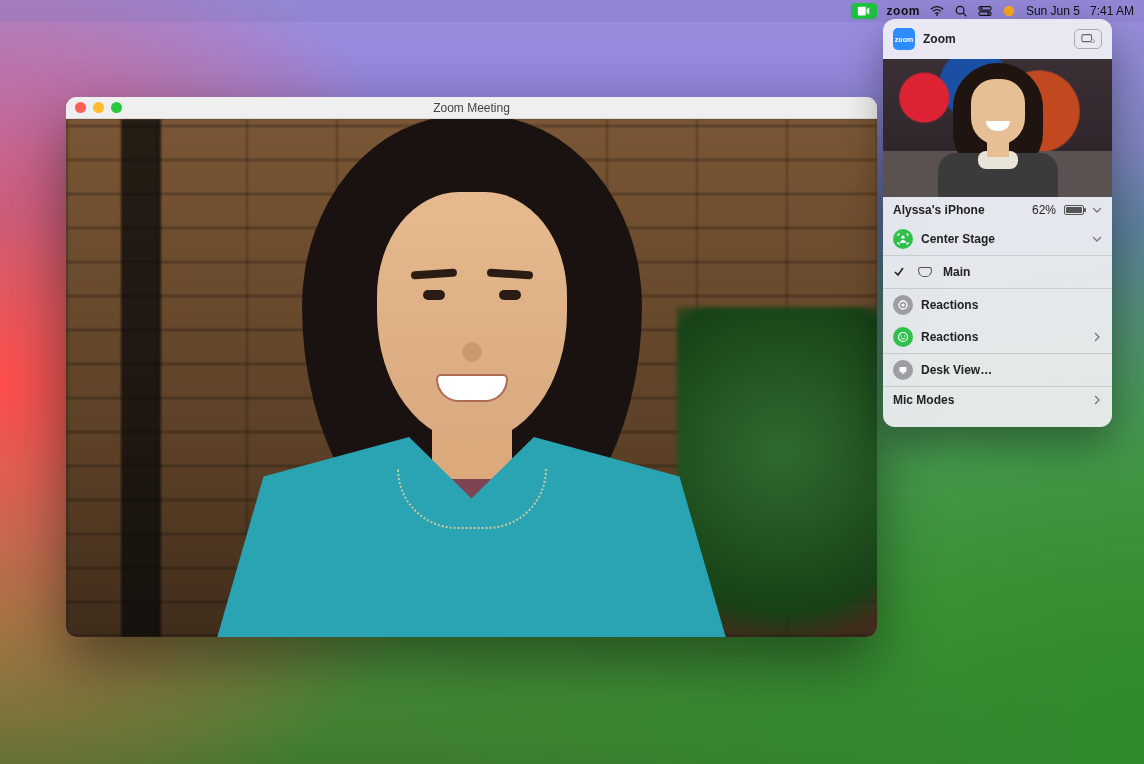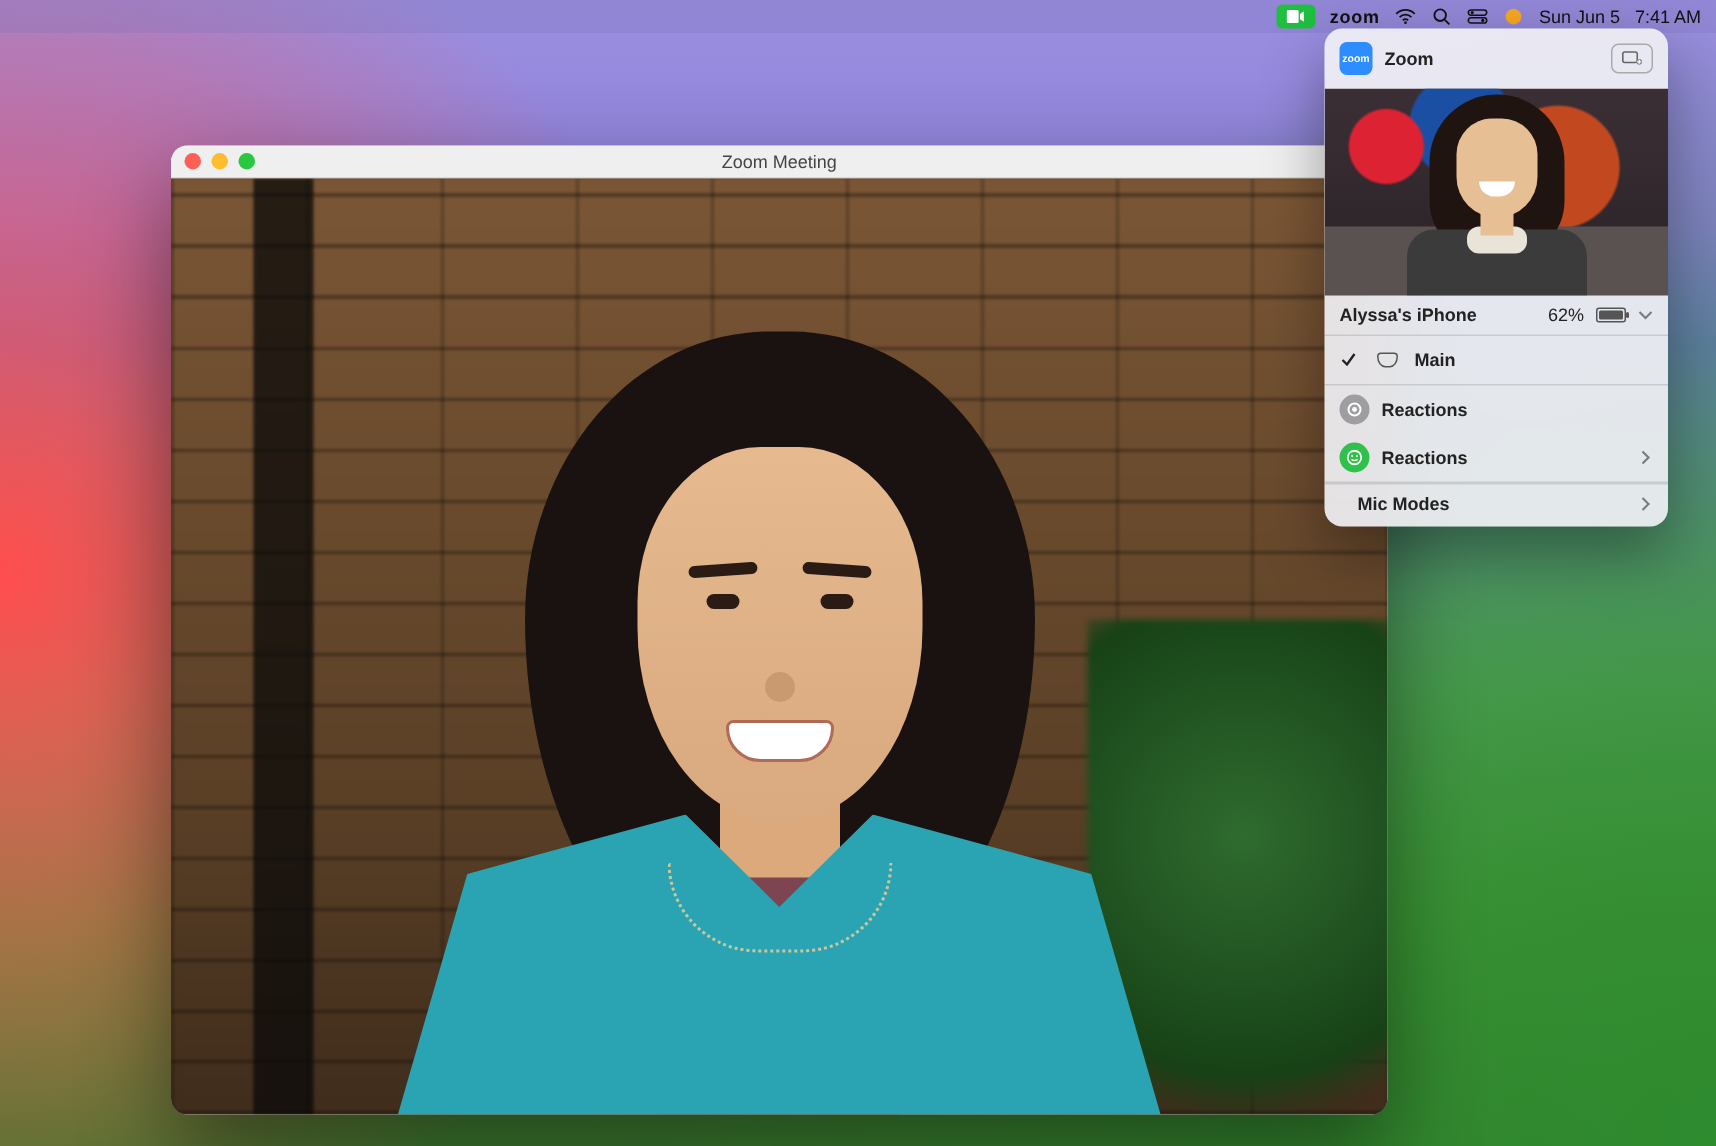--- a/index.html
+++ b/index.html
@@ -22,25 +22,24 @@
   }
   .menubar .status-item { display: inline-flex; align-items: center; gap: 4px; }
   .pill-green {
     background: #1fbf3f; color: #fff; border-radius: 4px; padding: 1px 6px;
     display: inline-flex; align-items: center; font-size: 10px;
   }
   .menubar svg { width: 14px; height: 14px; }
 
   
   .zoom-window {
-    position: absolute; left: 66px; top: 97px; width: 811px; height: 646px;
+    position: absolute; left: 66px; top: 97px; width: 811px; height: 540px;
     border-radius: 11px; overflow: hidden;
     box-shadow: 0 25px 60px rgba(0,0,0,0.45);
     background: #e9e9e9;
-    margin-left: 48px;
   }
   .titlebar {
     height: 22px; background: #efefef; border-bottom: 1px solid #d9d9d9;
     display: flex; align-items: center; position: relative;
   }
   .traffic { display: flex; gap: 7px; margin-left: 9px; }
   .traffic span { width: 11px; height: 11px; border-radius: 50%; display: inline-block; }
   .tl-close { background: #ff5f57; }
   .tl-min   { background: #febc2e; }
   .tl-max   { background: #28c840; }
@@ -269,20 +268,35 @@
           <span class="battery-fill"></span>
         </span>
       </span>
     <span class="chev">
         <svg viewBox="0 0 10 10">
           <path d="M1 3l4 4 4-4" fill="none" stroke="#7a7a7e" stroke-width="1.4"></path>
         </svg>
       </span>
   </div>
 
+  <div class="panel-row tall">
+    <span class="icon-circle ic-green">
+      <svg width="12" height="12" viewBox="0 0 12 12">
+          <circle cx="6" cy="4.2" r="1.6" fill="#fff"></circle>
+          <path d="M3 10c0-1.8 1.4-3 3-3s3 1.2 3 3" fill="#fff"></path>
+          <path d="M1 1h2M1 1v2M11 1H9M11 1v2M1 11h2M1 11V9M11 11H9M11 11V9" stroke="#fff" stroke-width="1.1" fill="none"></path>
+        </svg>
+    </span>
+    <span class="row-label">Center Stage</span>
+    <span class="chev">
+        <svg viewBox="0 0 10 10">
+          <path d="M1 3l4 4 4-4" fill="none" stroke="#7a7a7e" stroke-width="1.4"></path>
+        </svg>
+      </span>
+  </div>
 
   <div class="sep"></div>
 
   <div class="panel-row">
     <span class="check">
         <svg viewBox="0 0 12 12" width="12" height="12">
           <path d="M2 6l3 3 5-7" fill="none" stroke="#222" stroke-width="1.6"></path>
         </svg>
       </span>
     <span class="icon20">
@@ -314,24 +328,33 @@
     <span class="row-label">Reactions</span>
     <span class="chev">
         <svg viewBox="0 0 10 10">
           <path d="M3 1l4 4-4 4" fill="none" stroke="#7a7a7e" stroke-width="1.4"></path>
         </svg>
       </span>
   </div>
 
   <div class="sep"></div>
 
+  <div class="panel-row">
+    <span class="icon-circle ic-grey">
+      <svg width="12" height="12" viewBox="0 0 12 12">
+          <rect x="2.5" y="3" width="7" height="5" rx="1" fill="#fff"></rect>
+          <rect x="4.5" y="8.3" width="3" height="1.4" fill="#fff"></rect>
+        </svg>
+    </span>
+    <span class="row-label">Desk View…</span>
+  </div>
 
   <div class="sep"></div>
 
-  <div class="panel-row" style="padding-bottom:8px;margin-left:12px;">
+  <div class="panel-row" style="padding-bottom:20px;">
     <span class="row-label">Mic Modes</span>
     <span class="chev">
         <svg viewBox="0 0 10 10">
           <path d="M3 1l4 4-4 4" fill="none" stroke="#7a7a7e" stroke-width="1.4"></path>
         </svg>
       </span>
   </div>
 </div>
 
 </body></html>

